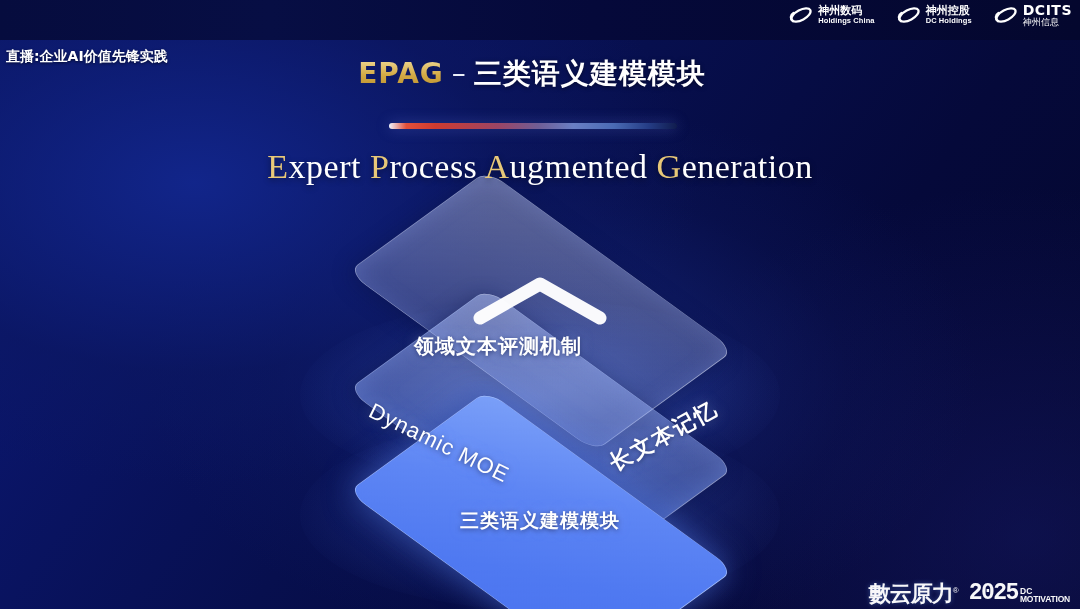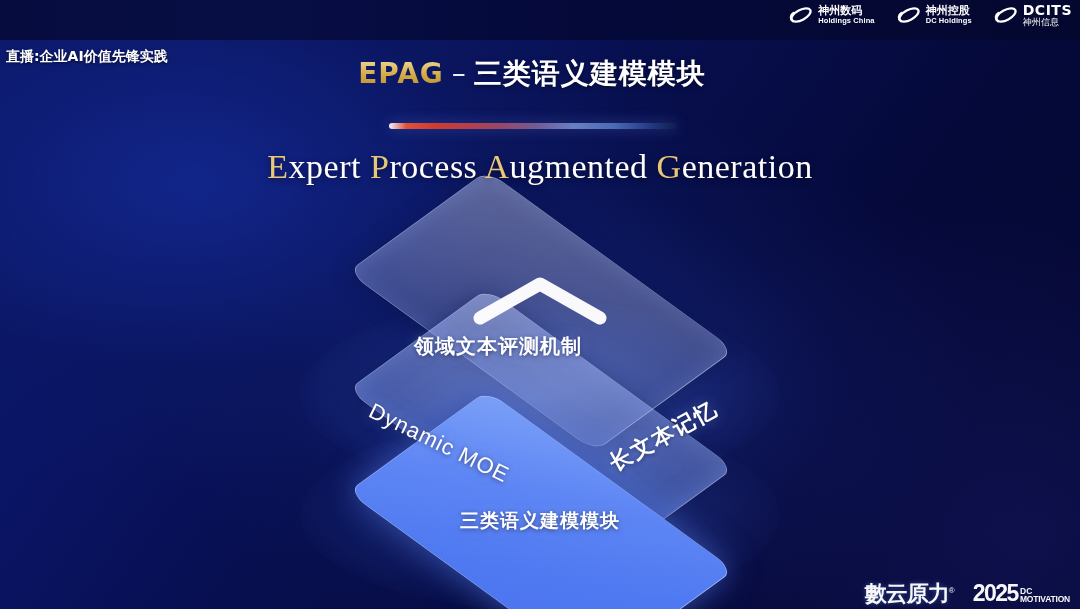--- a/index.html
+++ b/index.html
@@ -27,21 +27,21 @@
     color:#ffffff;white-space:nowrap;
   }
   .brand-cn{
     font-size:27px;font-weight:bold;letter-spacing:-1px;line-height:1;
     font-family:"DejaVu Sans","Liberation Sans",sans-serif;
     text-shadow:0 0 6px rgba(120,170,255,.45);
   }
   .brand-reg{font-size:10px;vertical-align:super;line-height:1;margin:0 1px 12px 0;}
   .brand-year{
     font-size:29px;font-weight:bold;letter-spacing:-1.5px;line-height:1;
-    font-family:Liberation Sans, sans-serif;margin-left:17px;
+    font-family:Liberation Mono, monospace;margin-left:9px;
   }
   .brand-dc{
     display:inline-block;margin-left:2px;line-height:1.02;
     font-size:9.5px;font-weight:bold;letter-spacing:.2px;text-align:left;
     margin-bottom:1px;
   }
   .brand-dc .l1{display:block;font-size:10px;}
   .brand-dc .l2{display:block;font-size:10px;letter-spacing:-0.2px;}
   .subtitle{
     position:absolute;left:6px;top:48px;z-index:30;

